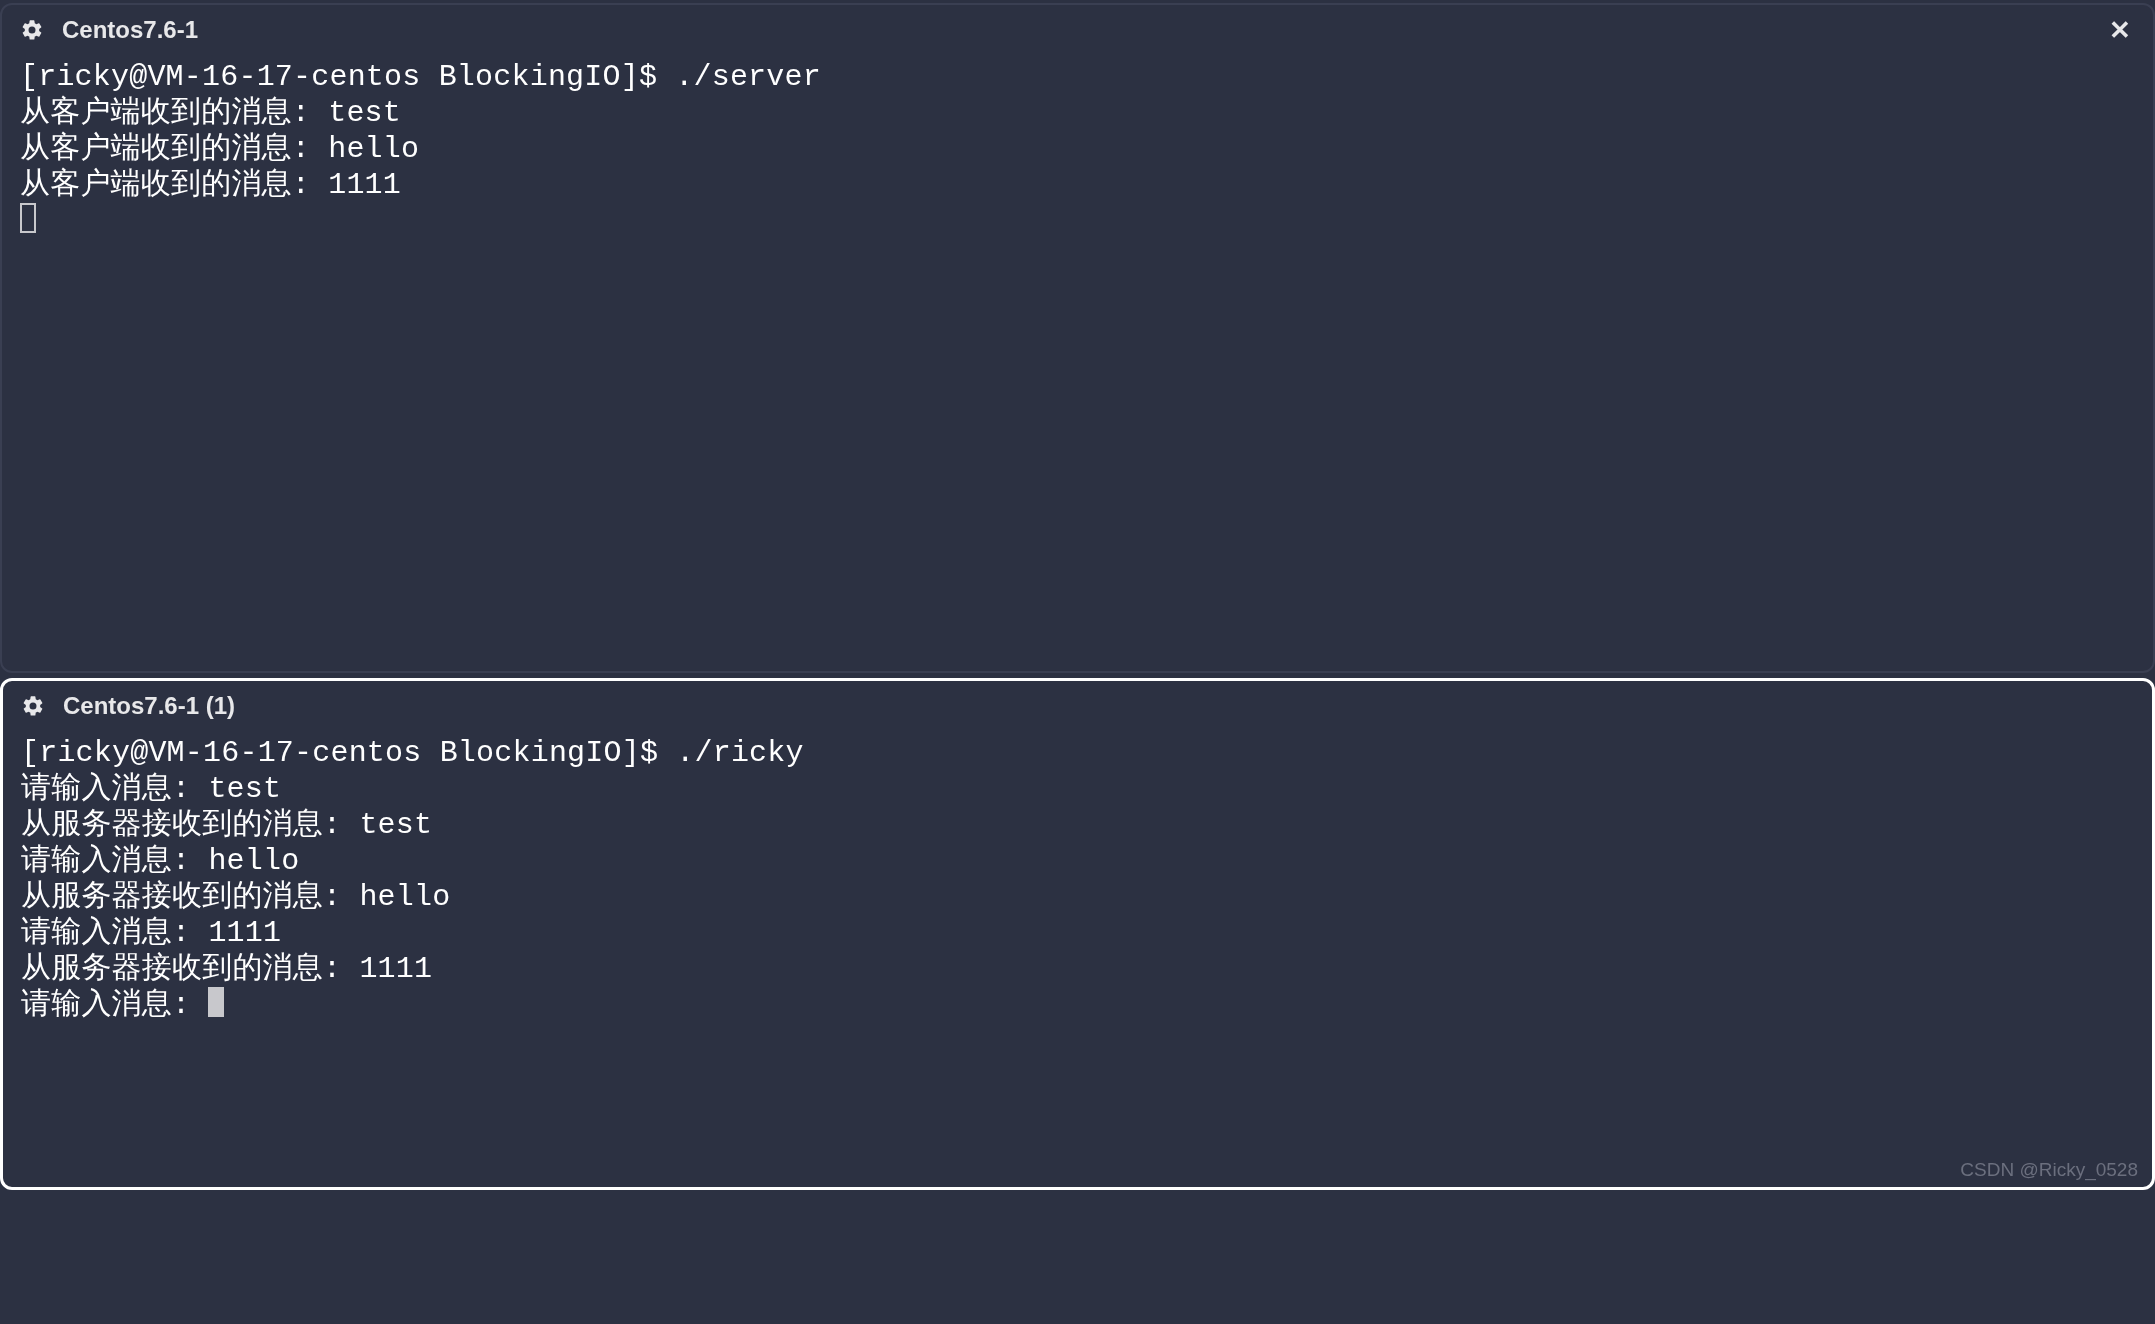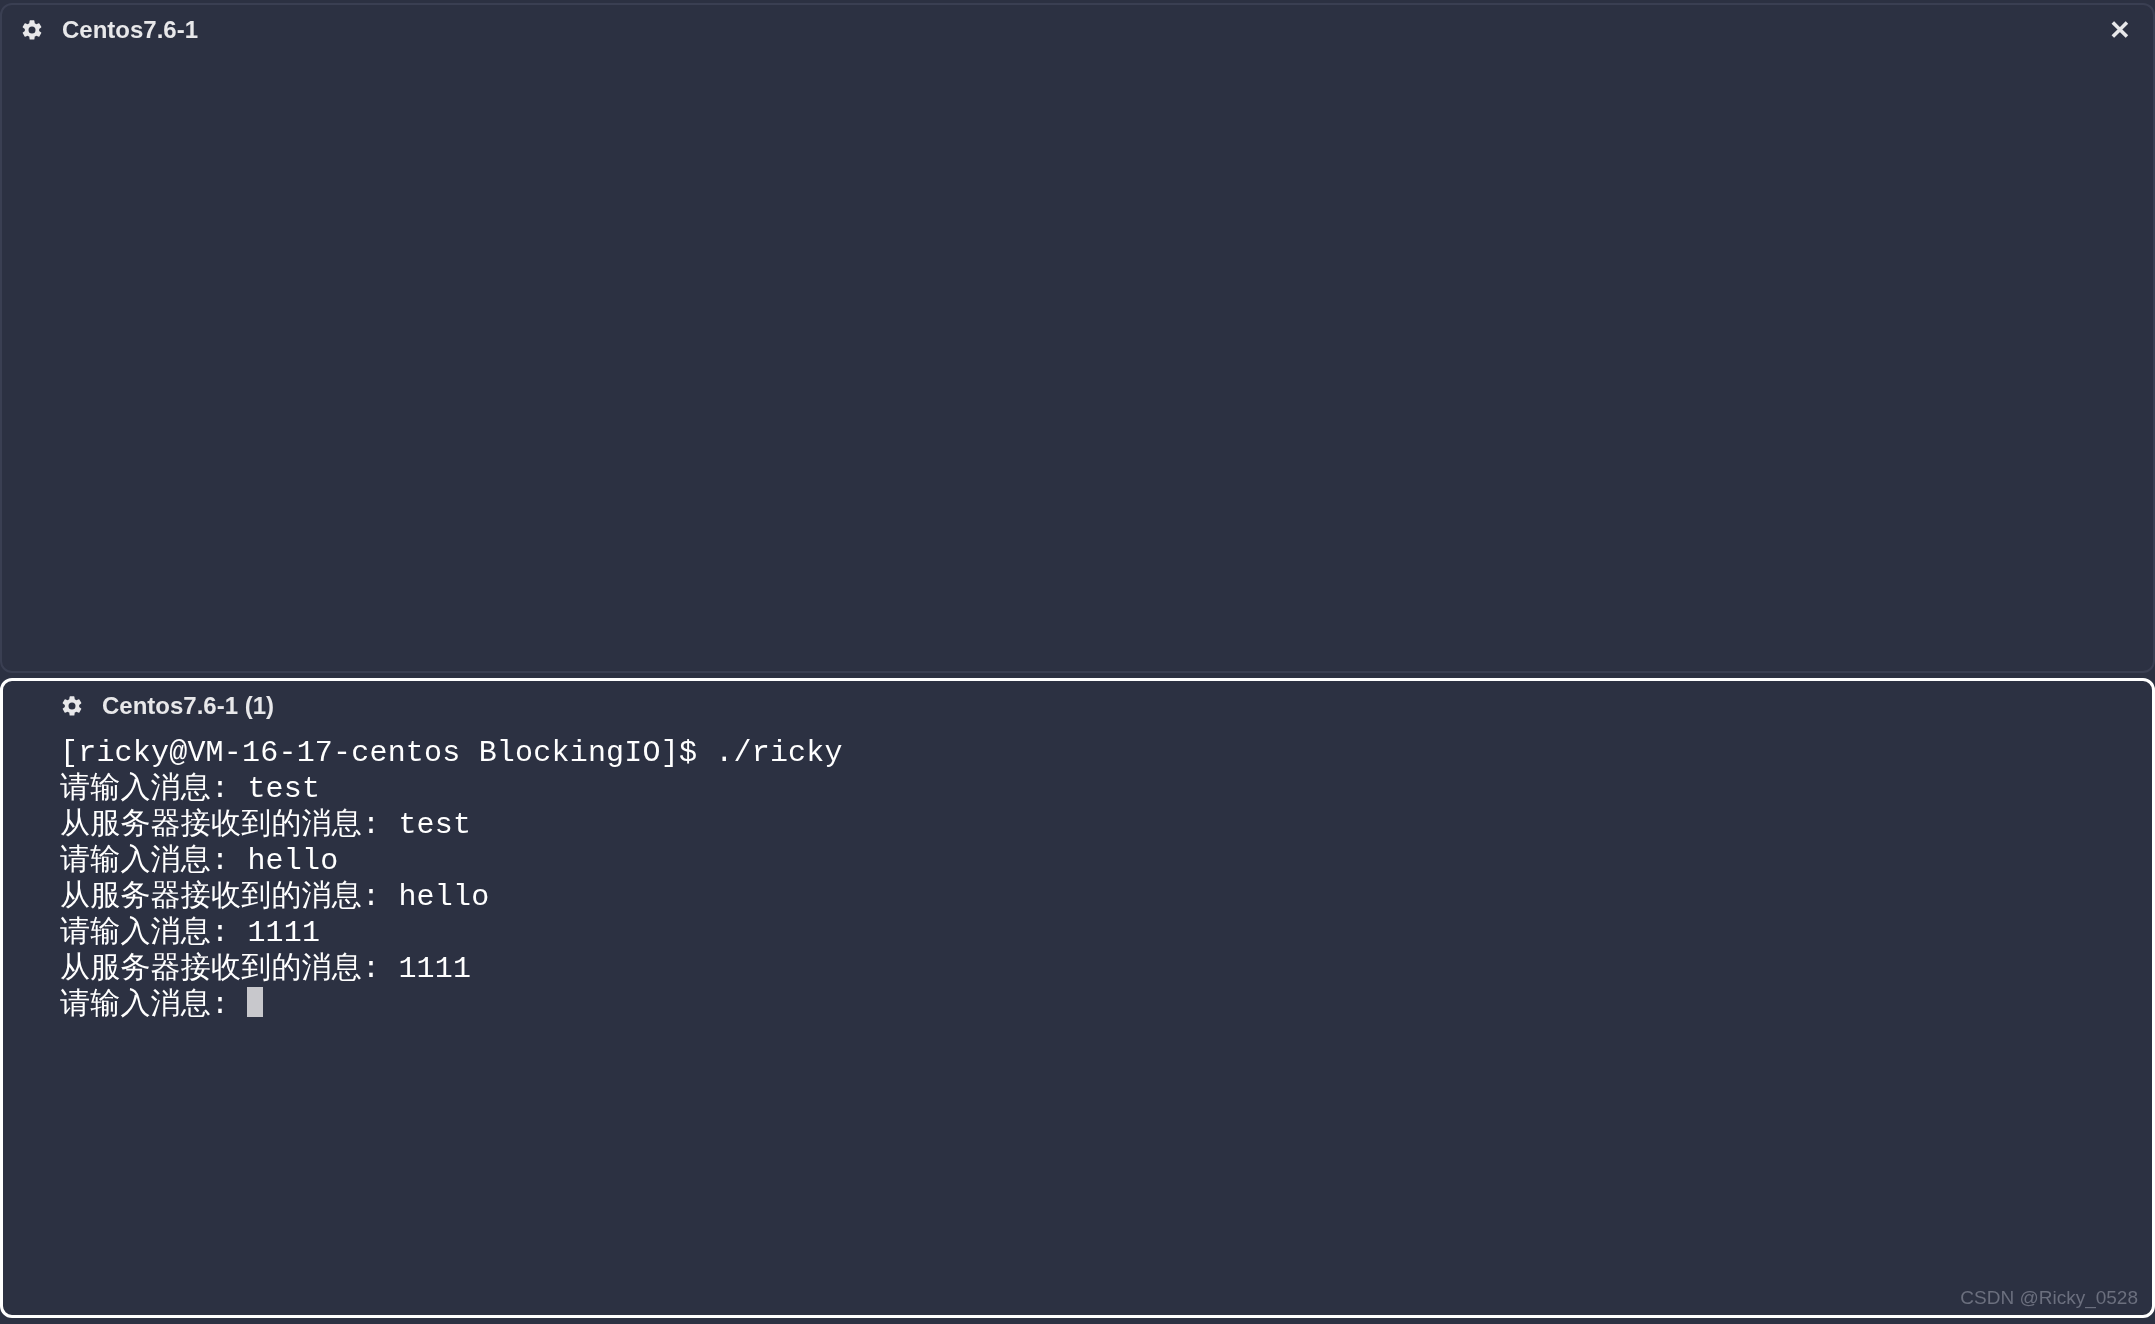--- a/index.html
+++ b/index.html
@@ -22,23 +22,22 @@
       right: 0;
       border-radius: 12px;
     }
     .pane-top {
       top: 3px;
       height: 670px;
       border: 2px solid #3a3f52;
     }
     .pane-bottom {
       top: 678px;
-      height: 640px;
+      height: 512px;
       border: 3px solid #ffffff;
-      padding-left: 39px;
     }
     .title-bar {
       height: 50px;
       display: flex;
       align-items: center;
       padding: 0 18px;
       position: relative;
       font-weight: bold;
     }
     .gear-icon {
@@ -112,20 +111,25 @@
 <div class="terminal-pane pane-top">
   <div class="title-bar">
     <span class="gear-icon">
       <svg viewBox="0 0 24 24">
           <path d="M19.14,12.94a7.07,7.07,0,0,0,.05-.94,7.07,7.07,0,0,0-.05-.94l2.03-1.58a.5.5,0,0,0,.12-.64l-1.92-3.32a.5.5,0,0,0-.61-.22l-2.39.96a7,7,0,0,0-1.62-.94l-.36-2.54A.5.5,0,0,0,13.9,2.3H10.1a.5.5,0,0,0-.49.42L9.25,5.26a7,7,0,0,0-1.62.94l-2.39-.96a.5.5,0,0,0-.61.22L2.71,8.78a.5.5,0,0,0,.12.64l2.03,1.58a7.07,7.07,0,0,0-.05.94,7.07,7.07,0,0,0,.05.94L2.83,14.46a.5.5,0,0,0-.12.64l1.92,3.32a.5.5,0,0,0,.61.22l2.39-.96a7,7,0,0,0,1.62.94l.36,2.54a.5.5,0,0,0,.49.42h3.8a.5.5,0,0,0,.49-.42l.36-2.54a7,7,0,0,0,1.62-.94l2.39.96a.5.5,0,0,0,.61-.22l1.92-3.32a.5.5,0,0,0-.12-.64ZM12,15.5A3.5,3.5,0,1,1,15.5,12,3.5,3.5,0,0,1,12,15.5Z"></path>
         </svg>
     </span>
     <span class="title-text">Centos7.6-1</span>
     <span class="close-icon">✕</span>
   </div>
+  <div class="terminal-body"><span>[ricky@VM-16-17-centos BlockingIO]$ </span><span>./server</span>
+<span>从客户端收到的消息: test</span>
+<span>从客户端收到的消息: hello</span>
+<span>从客户端收到的消息: 1111</span>
+<span class="cursor-outline"></span></div>
 </div>
 
 <div class="terminal-pane pane-bottom">
   <div class="title-bar">
     <span class="gear-icon">
       <svg viewBox="0 0 24 24">
           <path d="M19.14,12.94a7.07,7.07,0,0,0,.05-.94,7.07,7.07,0,0,0-.05-.94l2.03-1.58a.5.5,0,0,0,.12-.64l-1.92-3.32a.5.5,0,0,0-.61-.22l-2.39.96a7,7,0,0,0-1.62-.94l-.36-2.54A.5.5,0,0,0,13.9,2.3H10.1a.5.5,0,0,0-.49.42L9.25,5.26a7,7,0,0,0-1.62.94l-2.39-.96a.5.5,0,0,0-.61.22L2.71,8.78a.5.5,0,0,0,.12.64l2.03,1.58a7.07,7.07,0,0,0-.05.94,7.07,7.07,0,0,0,.05.94L2.83,14.46a.5.5,0,0,0-.12.64l1.92,3.32a.5.5,0,0,0,.61.22l2.39-.96a7,7,0,0,0,1.62.94l.36,2.54a.5.5,0,0,0,.49.42h3.8a.5.5,0,0,0,.49-.42l.36-2.54a7,7,0,0,0,1.62-.94l2.39.96a.5.5,0,0,0,.61-.22l1.92-3.32a.5.5,0,0,0-.12-.64ZM12,15.5A3.5,3.5,0,1,1,15.5,12,3.5,3.5,0,0,1,12,15.5Z"></path>
         </svg>
     </span>
     <span class="title-text">Centos7.6-1 (1)</span>

